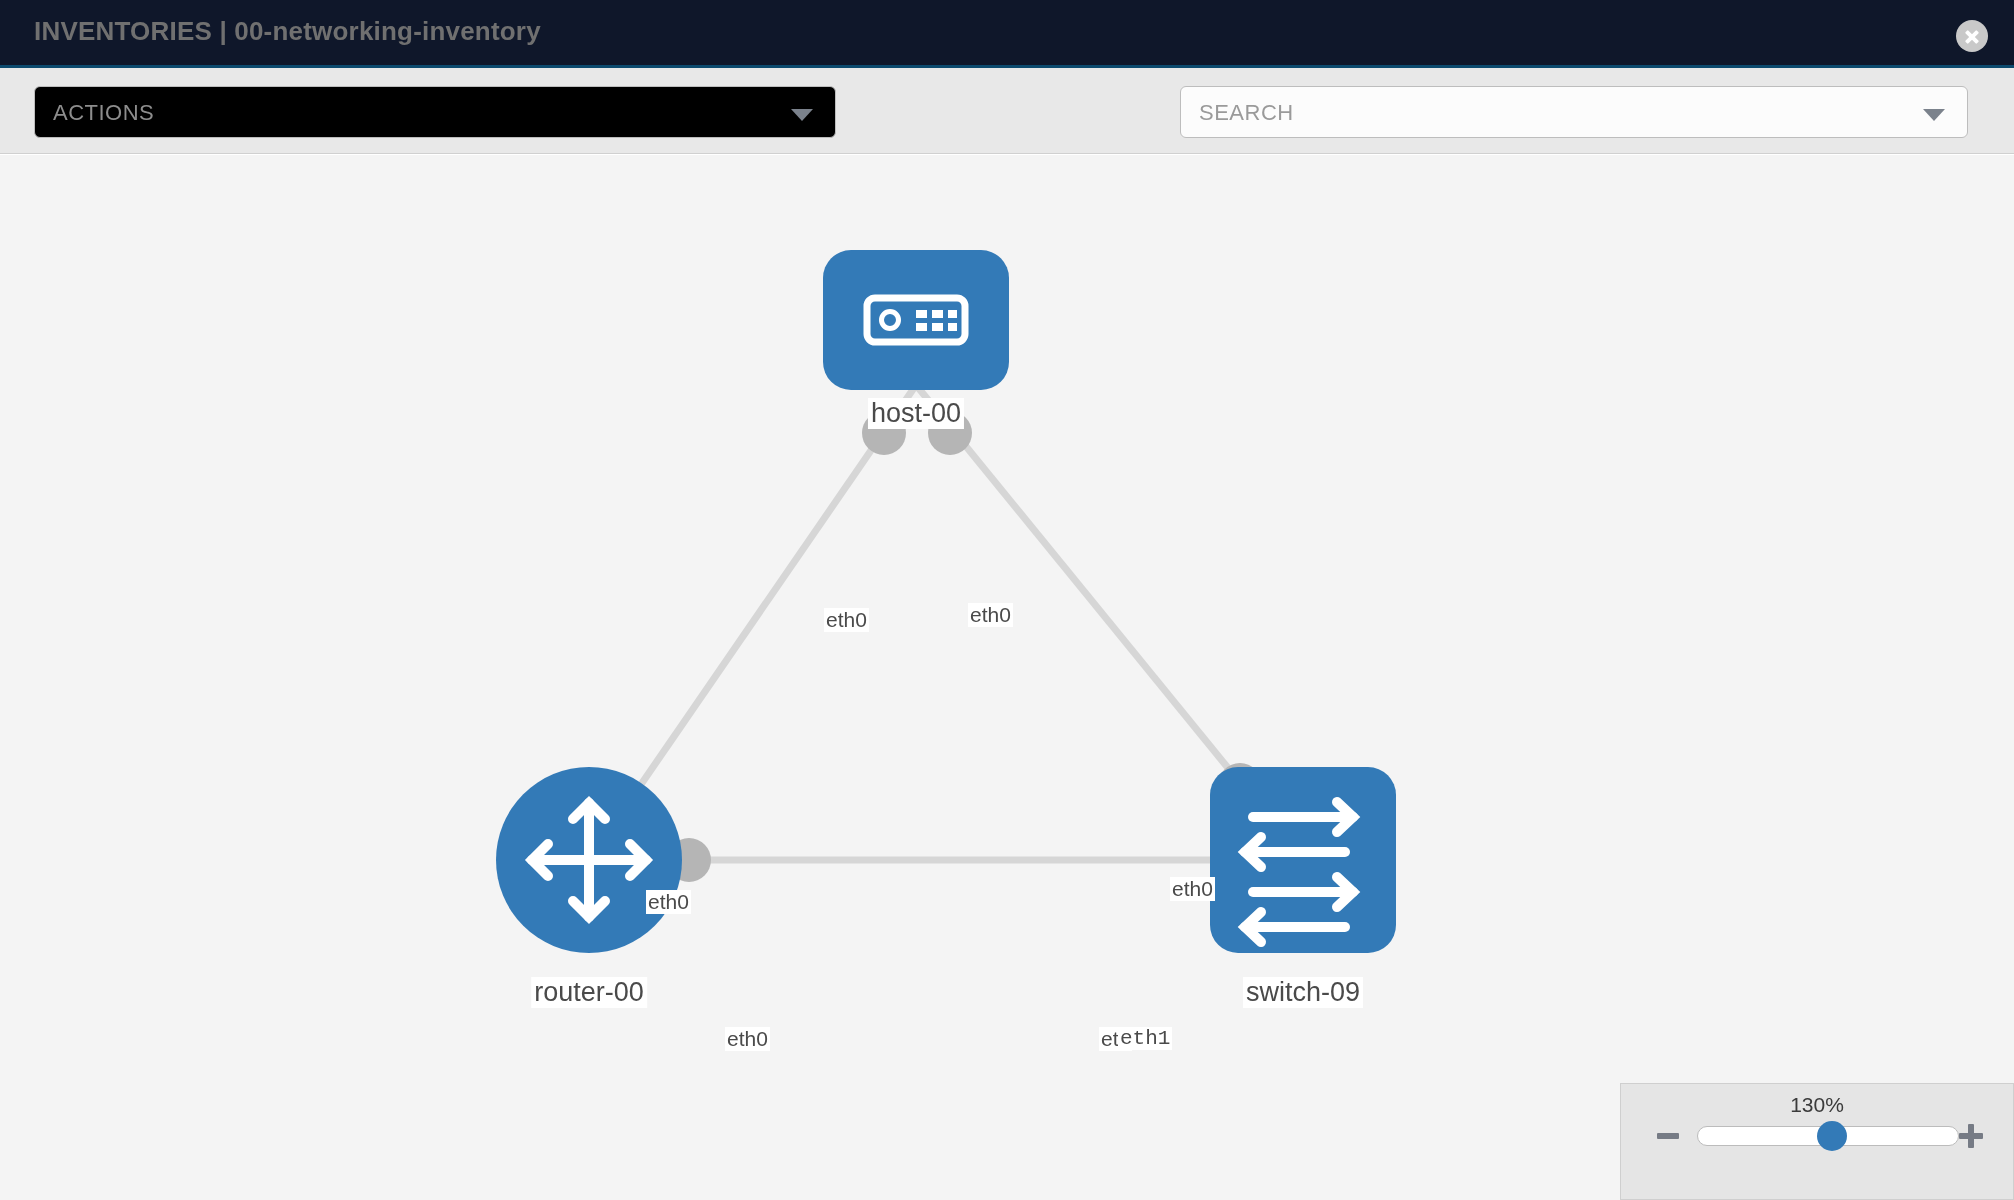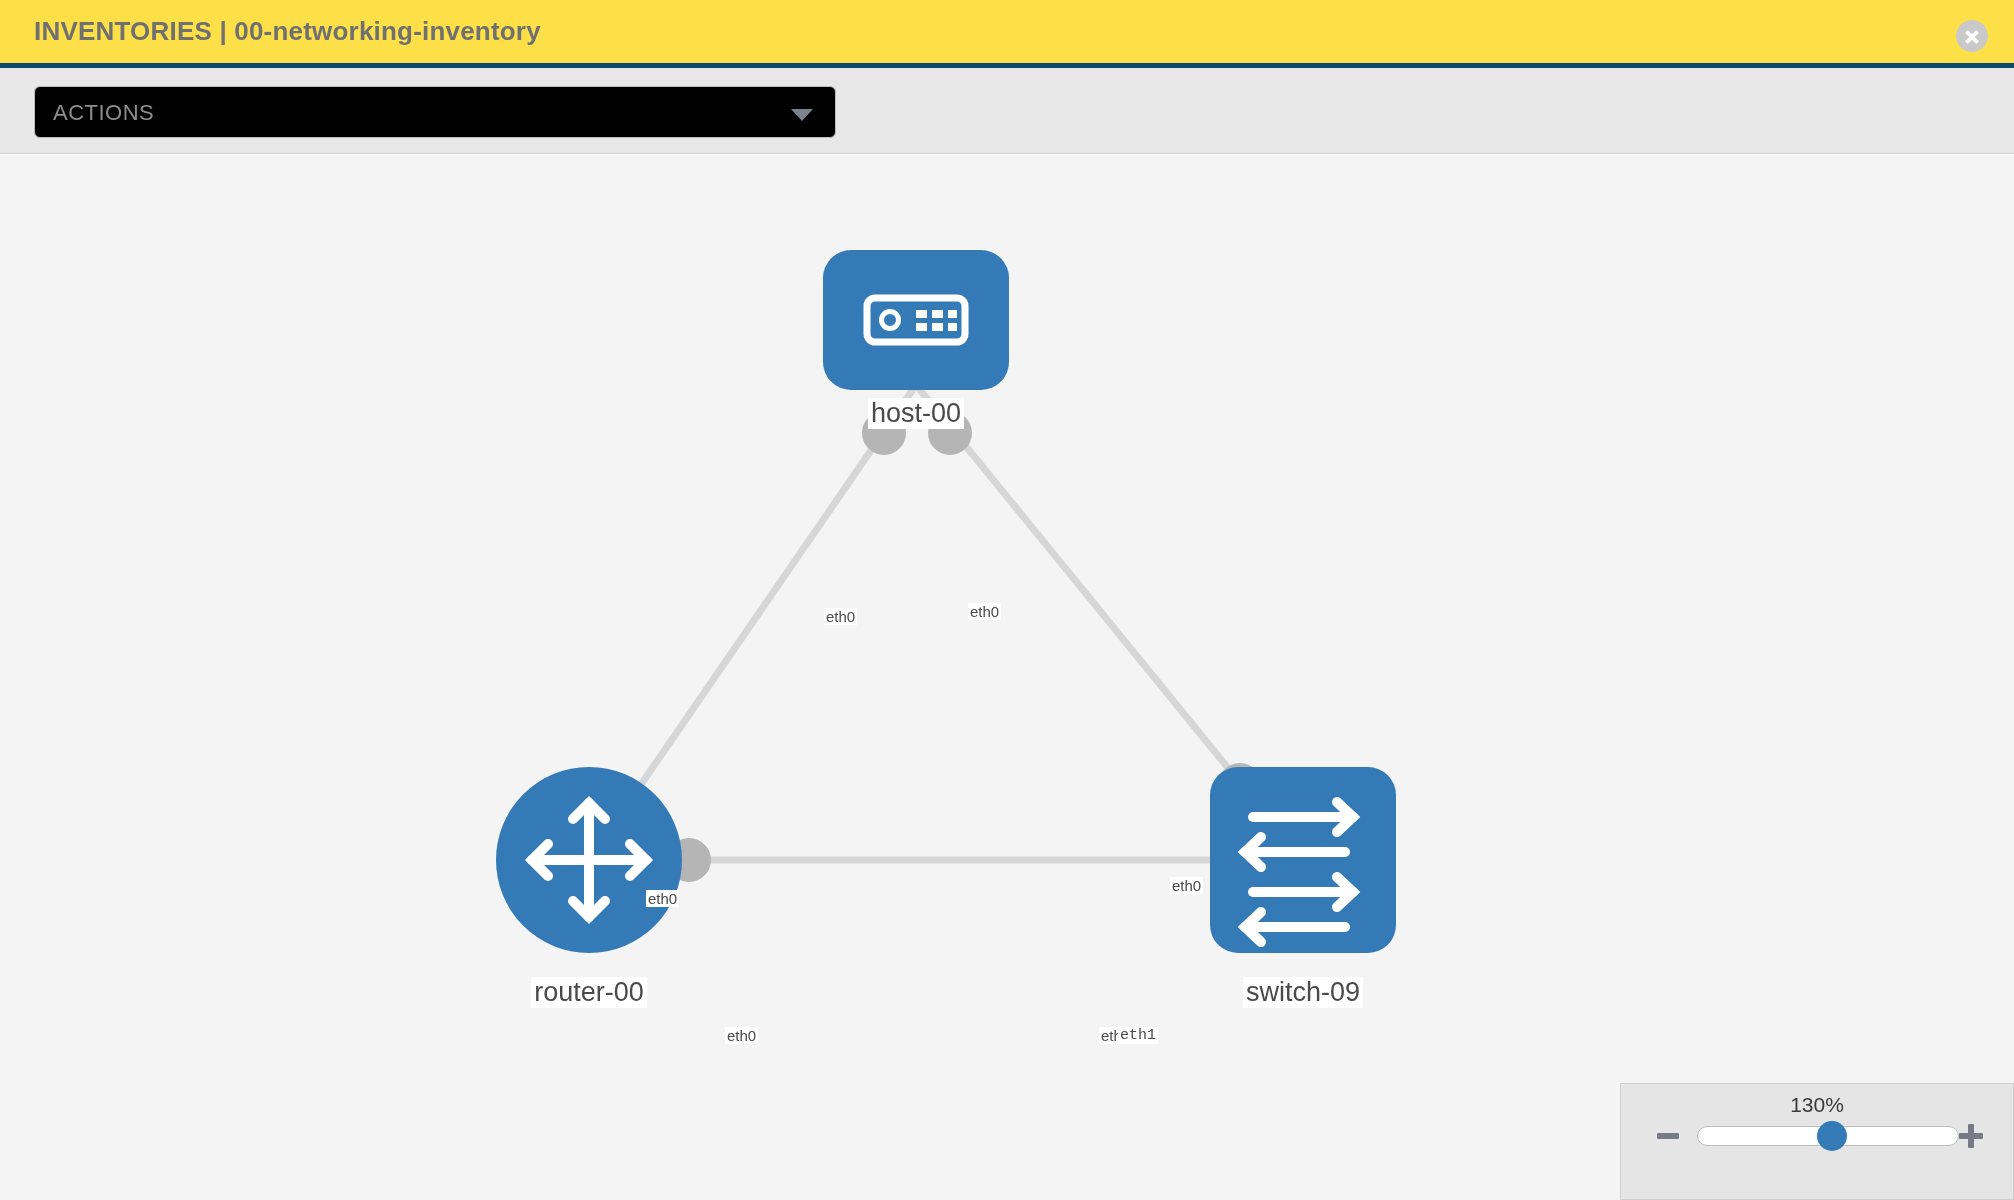--- a/index.html
+++ b/index.html
@@ -16,22 +16,22 @@
     height: 1200px;
     background: #ffffff;
   }
 
   
   .header {
     position: absolute;
     top: 0; left: 0;
     width: 2014px;
     height: 68px;
-    background: #fde047;
-    border-bottom: 5px solid #0c4a6e;
+    background: #0f172a;
+    border-bottom: 3px solid #0c4a6e;
   }
   .header-title {
     position: absolute;
     left: 34px;
     top: 16px;
     font-size: 26px;
     font-weight: bold;
     color: #707070;
     letter-spacing: 0.2px;
     white-space: nowrap;
@@ -128,21 +128,21 @@
     position: absolute;
     font-size: 27px;
     color: #4a4a4a;
     background: #ffffff;
     padding: 0 3px;
     white-space: nowrap;
     transform: translateX(-50%);
   }
   .iface-label {
     position: absolute;
-    font-size: 15px;
+    font-size: 21px;
     color: #4a4a4a;
     background: #ffffff;
     padding: 0 2px;
     white-space: nowrap;
   }
 
   
   .zoom-panel {
     position: absolute;
     left: 1620px; top: 1083px;
@@ -222,20 +222,24 @@
 
     <div class="tool-icon key">
       <svg width="46" height="46" viewBox="0 0 46 46">
         <circle cx="16" cy="19" r="8.2" fill="none" stroke="#767b85" stroke-width="4.2"></circle>
         <path d="M22 25 L38 39" stroke="#767b85" stroke-width="4.2" stroke-linecap="round"></path>
         <path d="M32 30 L38 25" stroke="#767b85" stroke-width="4.2" stroke-linecap="round"></path>
         <path d="M36 34 L41 30" stroke="#767b85" stroke-width="4.2" stroke-linecap="round"></path>
       </svg>
     </div>
 
+    <div class="search-select">
+      <span class="label">SEARCH</span>
+      <span class="caret"></span>
+    </div>
   </div>
 
   <div class="canvas">
 
     <svg width="2014" height="1045">
 
       <g>
         <line x1="589" y1="705" x2="916" y2="230" stroke="#d6d6d6" stroke-width="7"></line>
         <line x1="916" y1="230" x2="1303" y2="705" stroke="#d6d6d6" stroke-width="7"></line>
         <line x1="589" y1="705" x2="1303" y2="705" stroke="#d6d6d6" stroke-width="7"></line>

